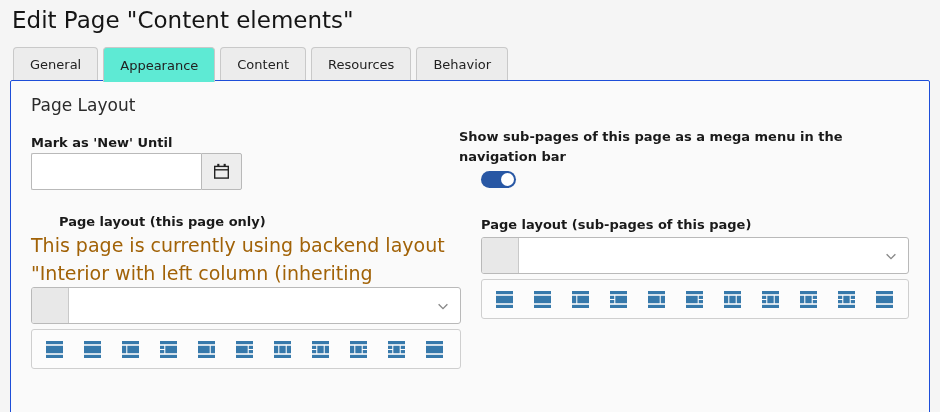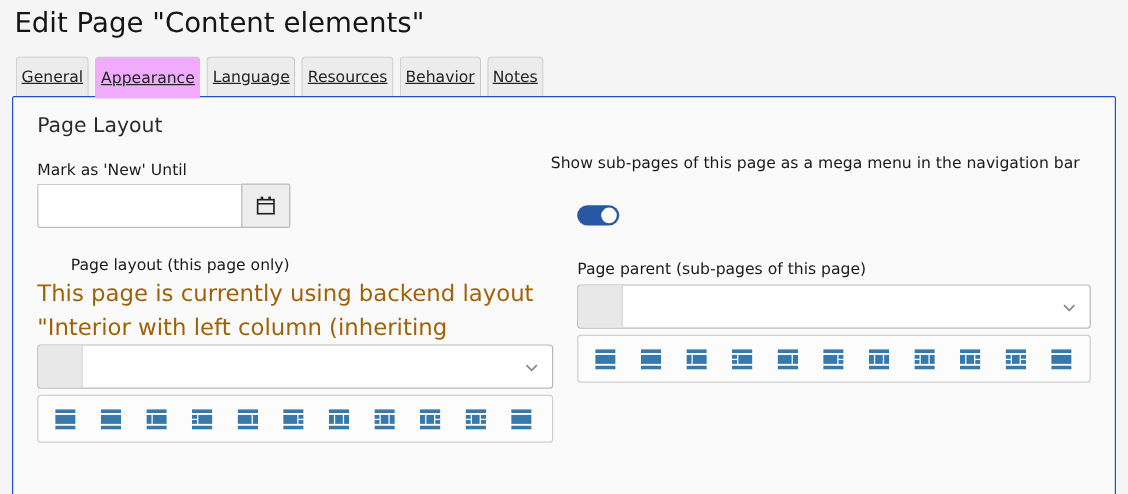--- a/index.html
+++ b/index.html
@@ -14,44 +14,44 @@
   .page-title {
     position:absolute; left:12px; top:7px;
     font-size:23px; font-weight:400; color:#151515;
   }
   
   .tabs {
     position:absolute; left:13px; top:47px; height:35px;
     display:flex; gap:5px; z-index:3;
   }
   .tab {
-    height:33px; padding:0 4px;
+    height:33px; padding:0 16px;
     display:flex; align-items:center;
     background:#ececec;
     border:1px solid #c9c9c9; border-bottom:none;
     border-radius:4px 4px 0 0;
     font-size:13px; color:#222;
-    cursor:pointer; white-space:nowrap;text-decoration:underline;
+    cursor:pointer; white-space:nowrap;
   }
   .tab.active {
-    background:#f0abfc; height:35px; z-index:4; position:relative;
+    background:#5eead4; height:35px; z-index:4; position:relative;
   }
   
   .panel {
     position:absolute; left:10px; top:80px; width:920px; height:368px;
     background:#fafafa;
     border:1px solid #1d4ed8; border-radius:2px;
     z-index:1;
   }
   .section-title {
     position:absolute; left:20px; top:14px;
     font-size:17px; color:#2b2b2b; font-weight:400;
   }
   .field-label {
-    position:absolute; font-size:13px; font-weight:400; color:#1a1a1a;
+    position:absolute; font-size:13px; font-weight:700; color:#1a1a1a;
     line-height:1.55;
   }
   .field-desc {
     position:absolute; font-size:19px; color:#a16207; line-height:1.45;
   }
   
   .input-group {
     position:absolute; left:20px; top:72px;
     display:flex; width:211px; height:37px;
   }
@@ -112,24 +112,23 @@
   .icon-row svg { display:block; cursor:pointer; }
 </style>
 </head>
 <body>
 
 <h1 class="page-title">Edit Page "Content elements"</h1>
 
 <div class="tabs">
     <div class="tab">General</div>
     <div class="tab active">Appearance</div>
-    <div class="tab">Language</div>
+    <div class="tab">Content</div>
     <div class="tab">Resources</div>
     <div class="tab">Behavior</div>
-    <div class="tab">Notes</div>
   </div>
 
 <div class="panel">
 
   <div class="section-title">Page Layout</div>
 
   <div class="field-label" style="left:20px; top:52px;">Mark as 'New' Until</div>
 
   <div class="input-group">
     <input type="text" value="" style="">
@@ -232,21 +231,21 @@
         <rect x="0" y="4.5" width="16" height="7" fill="#3779ab"></rect>
       </svg>
     </div>
 
   <div class="field-label" style="left:448px; top:46px; width:442px;">Show sub-pages of this page as a mega menu in the navigation bar</div>
 
   <div class="toggle" style="background: rgb(40, 87, 164);">
     <div class="knob"></div>
   </div>
 
-  <div class="field-label" style="left:470px; top:134px;">Page parent (sub-pages of this page)</div>
+  <div class="field-label" style="left:470px; top:134px;">Page layout (sub-pages of this page)</div>
 
   <div class="select-box" style="left:470px; top:156px; width:428px;">
     <div class="icon-slot"></div>
     <div class="value"></div>
     <div class="chev">
       <svg width="14" height="14" viewBox="0 0 16 16">
         <path d="M3 6 L8 11 L13 6" fill="none" stroke="#888" stroke-width="1.6"></path>
       </svg>
     </div>
   </div>

